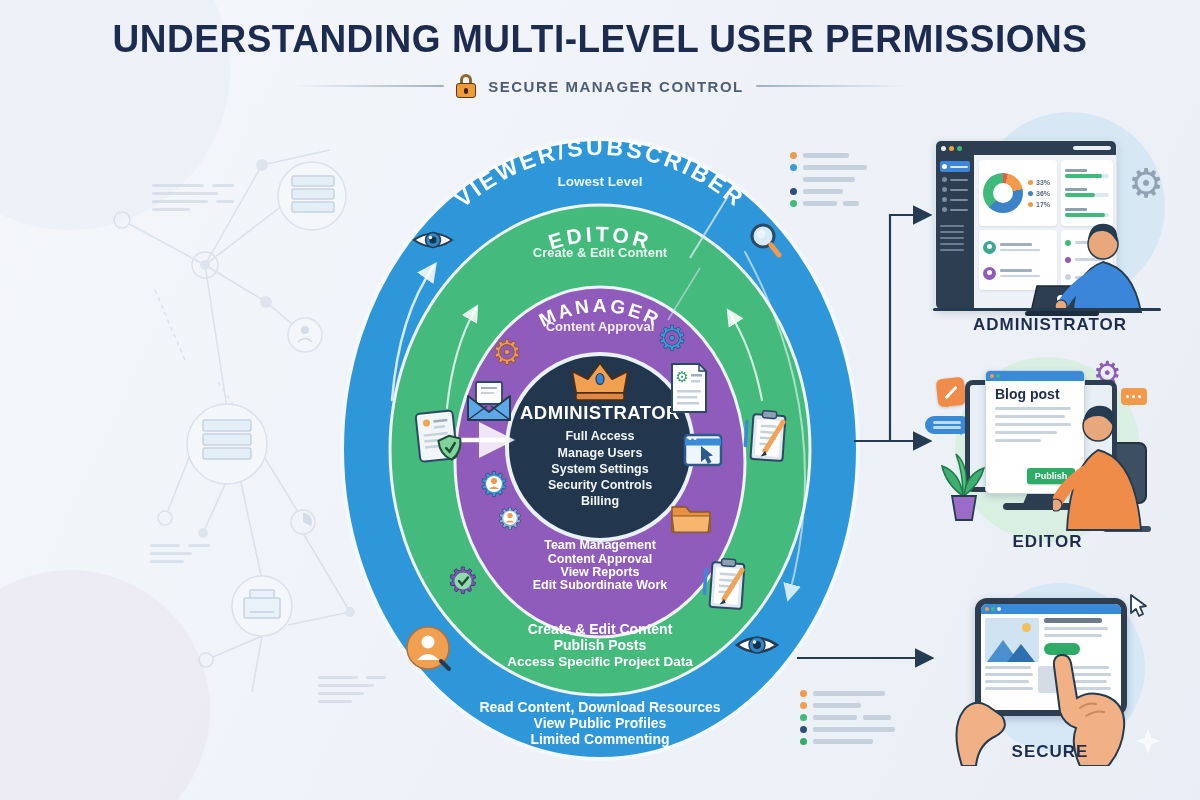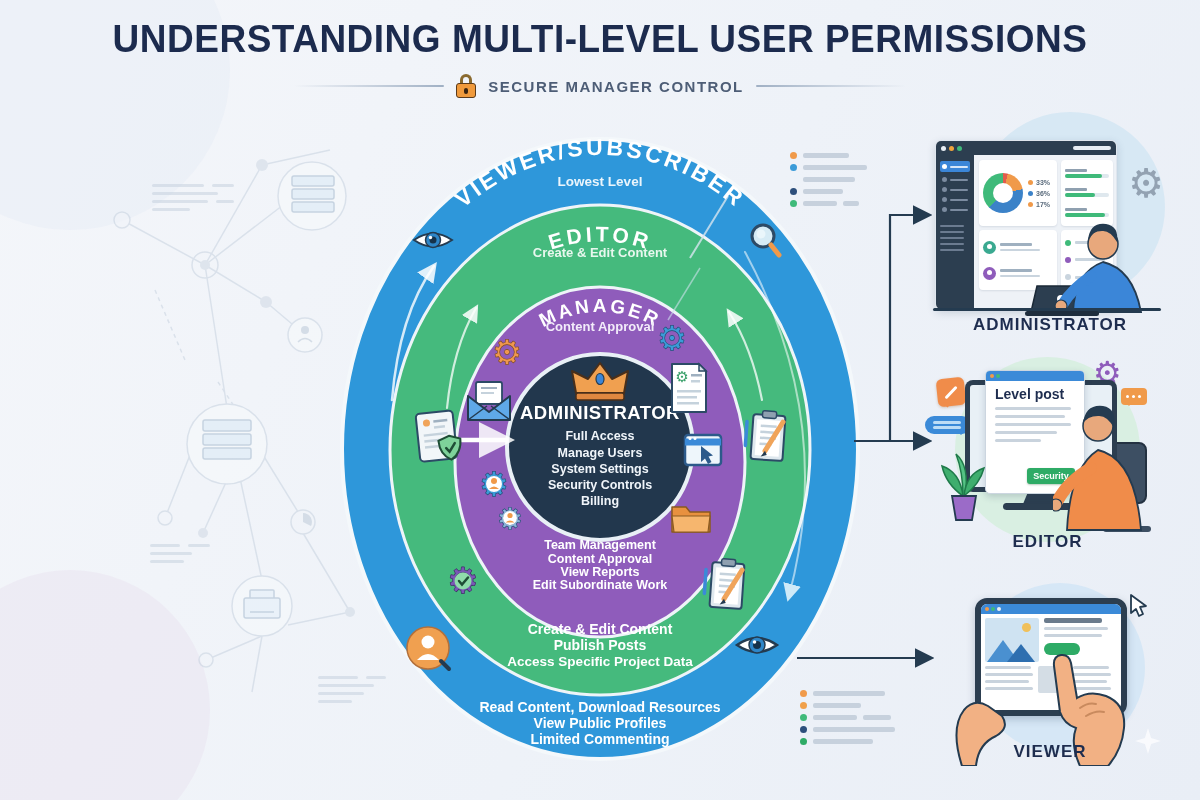--- a/index.html
+++ b/index.html
@@ -609,27 +609,27 @@
   <div class="monitor">
       <div class="screen"></div>
     </div>
   <div class="stand"></div>
   <div class="standbase"></div>
   <div class="docwin">
     <div class="doctitlebar">
       <span class="tdot" style="background:#f09a4a"></span>
         <span class="tdot" style="background:#3fba7a"></span>
     </div>
-    <div class="doctitle">Level post</div>
+    <div class="doctitle">Blog post</div>
     <div class="docline" style="width:76px"></div>
     <div class="docline" style="width:70px"></div>
     <div class="docline" style="width:76px"></div>
     <div class="docline" style="width:62px"></div>
     <div class="docline" style="width:46px"></div>
-    <div class="publish-btn">Security</div>
+    <div class="publish-btn">Publish</div>
   </div>
   <svg width="115" height="140" style="position:absolute;left:128px;top:46px;">
     <circle cx="45" cy="28" r="15" fill="#e8a87c" stroke="#243b50" stroke-width="1.5"></circle>
     <path d="M 30,26 Q 32,6 50,8 Q 64,10 61,30 Q 54,17 45,18 Q 34,18 30,26 Z" fill="#243b50"></path>
     <path d="M 14,132 Q 17,70 45,52 Q 82,60 88,132 Z" fill="#f08c4a" stroke="#243b50" stroke-width="1.8"></path>
     <path d="M 38,70 Q 14,84 4,104" fill="none" stroke="#f08c4a" stroke-width="12" stroke-linecap="round"></path>
     <circle cx="3" cy="107" r="6" fill="#e8a87c" stroke="#243b50" stroke-width="1.2"></circle>
   </svg>
   <svg width="50" height="80" style="position:absolute;left:13px;top:92px;">
     <path d="M 25,52 Q 8,40 4,22 Q 22,28 25,52 Z" fill="#3fae6e" stroke="#1f7a4a" stroke-width="1.5"></path>
@@ -681,14 +681,14 @@
   </div>
   <svg width="240" height="150" style="position:absolute;left:0;top:38px;">
     <path d="M 32,150 Q 20,112 34,94 Q 44,82 58,90 L 72,100 Q 80,112 66,120 Q 48,128 46,150 Z" fill="#f2b184" stroke="#243b50" stroke-width="2"></path>
     <path d="M 150,150 Q 140,128 146,112 Q 134,108 130,96 L 124,50 Q 123,40 131,39 Q 139,38 141,47 L 147,82
              Q 160,74 176,80 Q 196,88 194,112 Q 192,134 178,150 Z" fill="#f2b184" stroke="#243b50" stroke-width="2"></path>
     <path d="M 150,92 Q 158,86 166,88 M 156,100 Q 166,94 174,96" fill="none" stroke="#c98a5e" stroke-width="2" stroke-linecap="round"></path>
   </svg>
   <svg width="22" height="24" style="position:absolute;left:198px;top:16px;">
     <path d="M 3,1 L 3,19 L 8,15 L 11,22 L 15,20 L 12,13 L 18,12 Z" fill="#ffffff" stroke="#243b50" stroke-width="1.8" stroke-linejoin="round"></path>
   </svg>
-  <div class="role-label" style="top:164px;">VIEWER</div>
+  <div class="role-label" style="top:164px;">SECURE</div>
 </div>
 
 </body></html>

